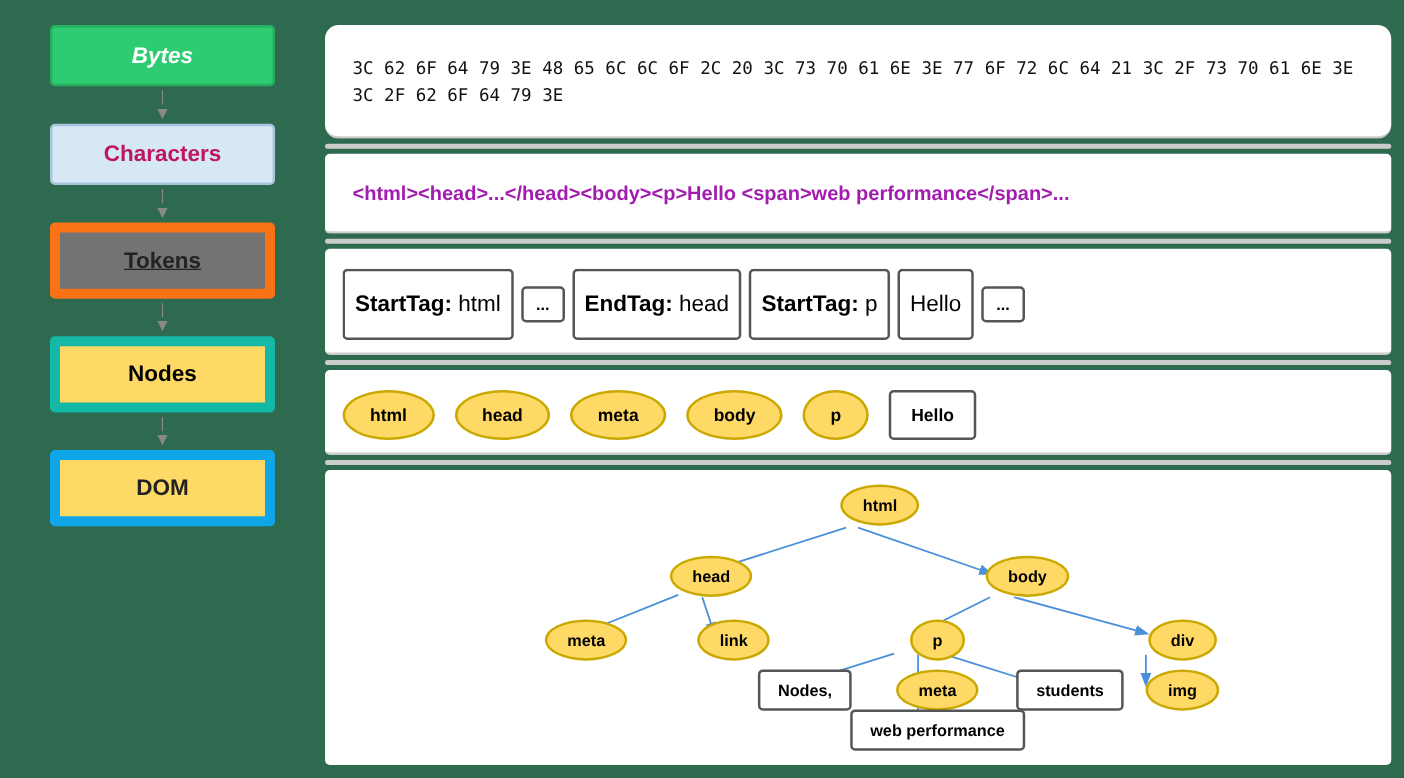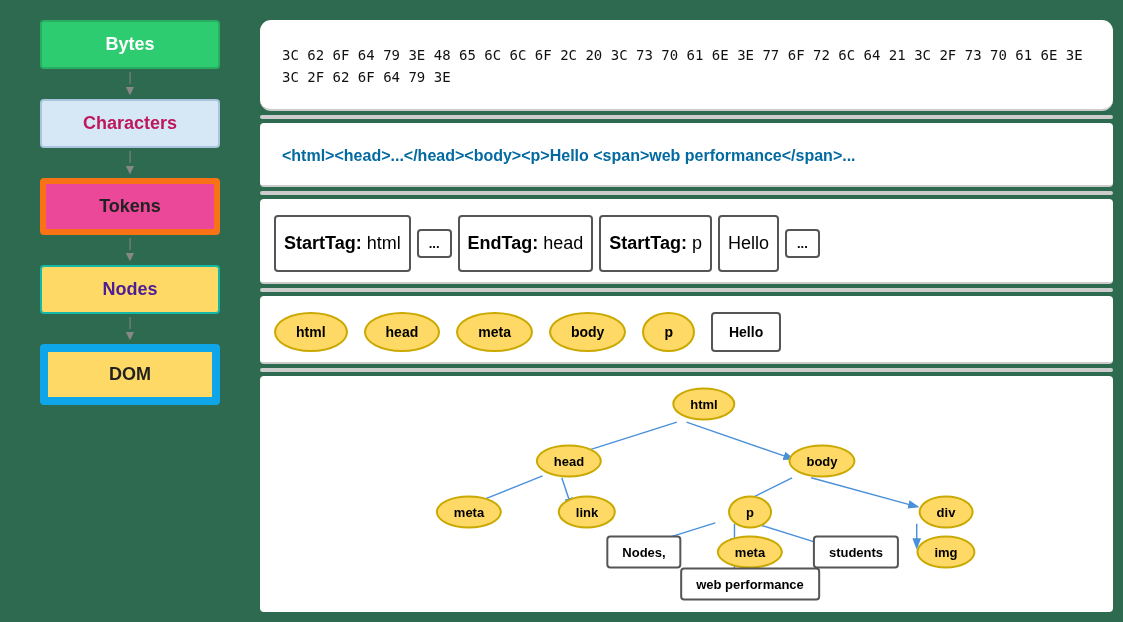--- a/index.html
+++ b/index.html
@@ -37,38 +37,40 @@
       text-align: center;
       font-size: 18px;
       font-weight: bold;
       border-radius: 4px;
     }
 
     .stage-bytes {
       background: #2ecc71;
       color: #fff;
       border: 2px solid #27ae60;
+      font-style: italic;
     }
 
     .stage-characters {
       background: #d6e8f5;
       color: #be185d;
       border: 2px solid #aac4dd;
     }
 
     .stage-tokens {
-      background: #ec4899;
+      background: #737373;
       color: #222;
-      border: 6px solid #f97316;
+      border: 8px solid #f97316;
+      text-decoration: underline;
     }
 
     .stage-nodes {
       background: #ffd966;
-      color: #4c1d95;
-      border: 2px solid #14b8a6;
+      color: #000000;
+      border: 8px solid #14b8a6;
     }
 
     .stage-dom {
       background: #ffd966;
       color: #222;
       border: 8px solid #0ea5e9;
     }
 
     .arrow-down {
       display: flex;
@@ -120,21 +122,21 @@
       line-height: 1.5;
       background: #fff;
       padding: 8px;
       border-radius: 2px;
       margin-top: 4px;
     }
 
     
     .chars-text {
       font-size: 15px;
-      color: #0369a1;
+      color: #a21caf;
       background: #fff;
       padding: 8px;
       border-radius: 2px;
       margin-top: 4px;
     }
 
     
     .tokens-row {
       display: flex;
       align-items: center;

